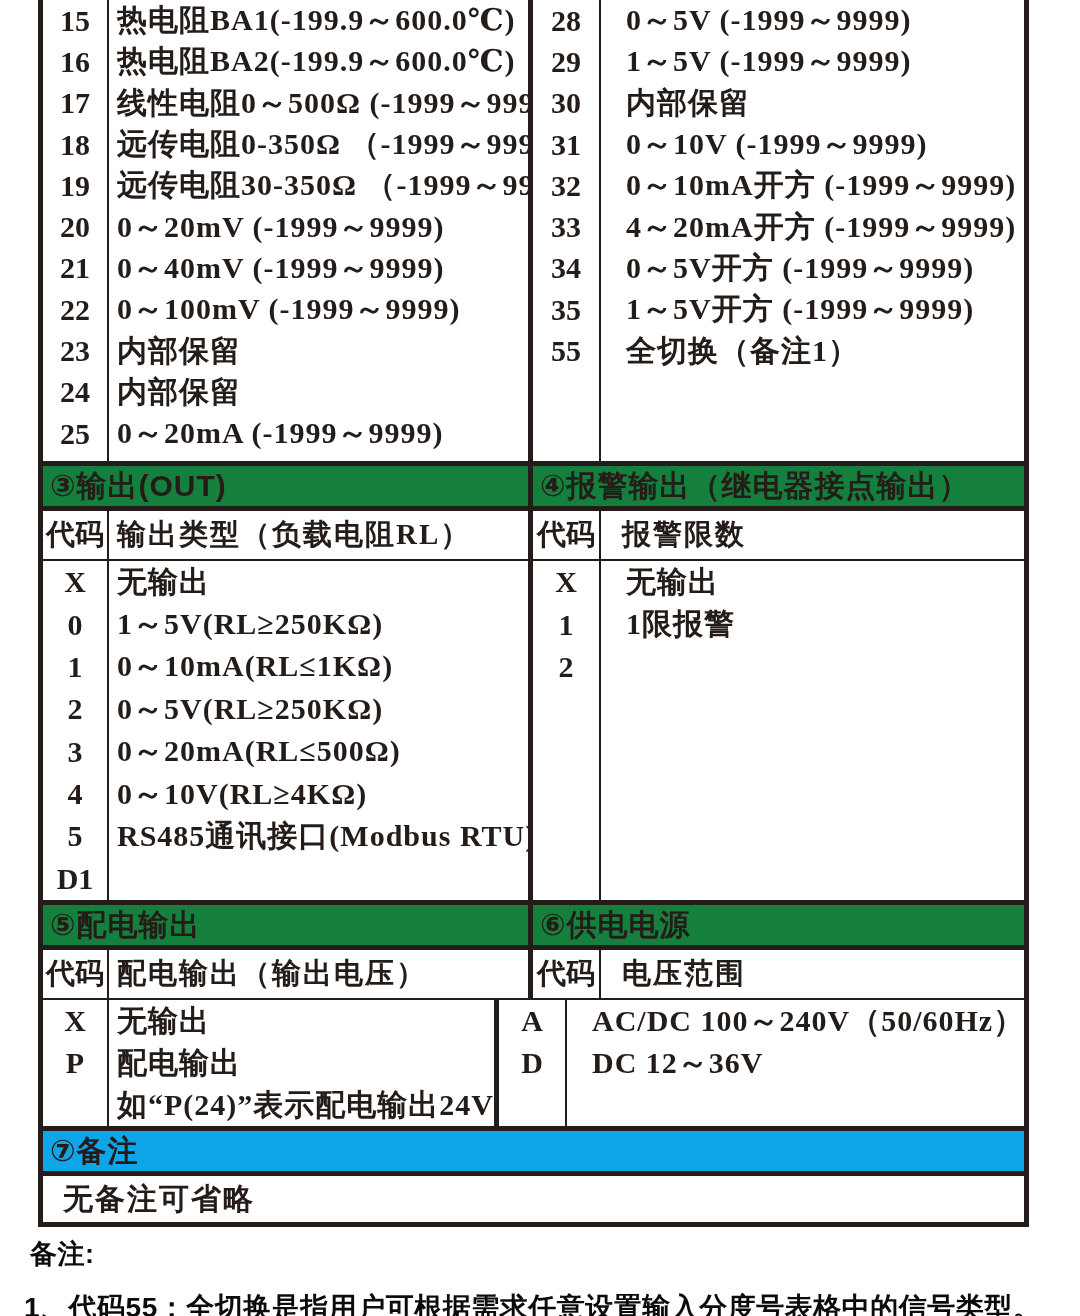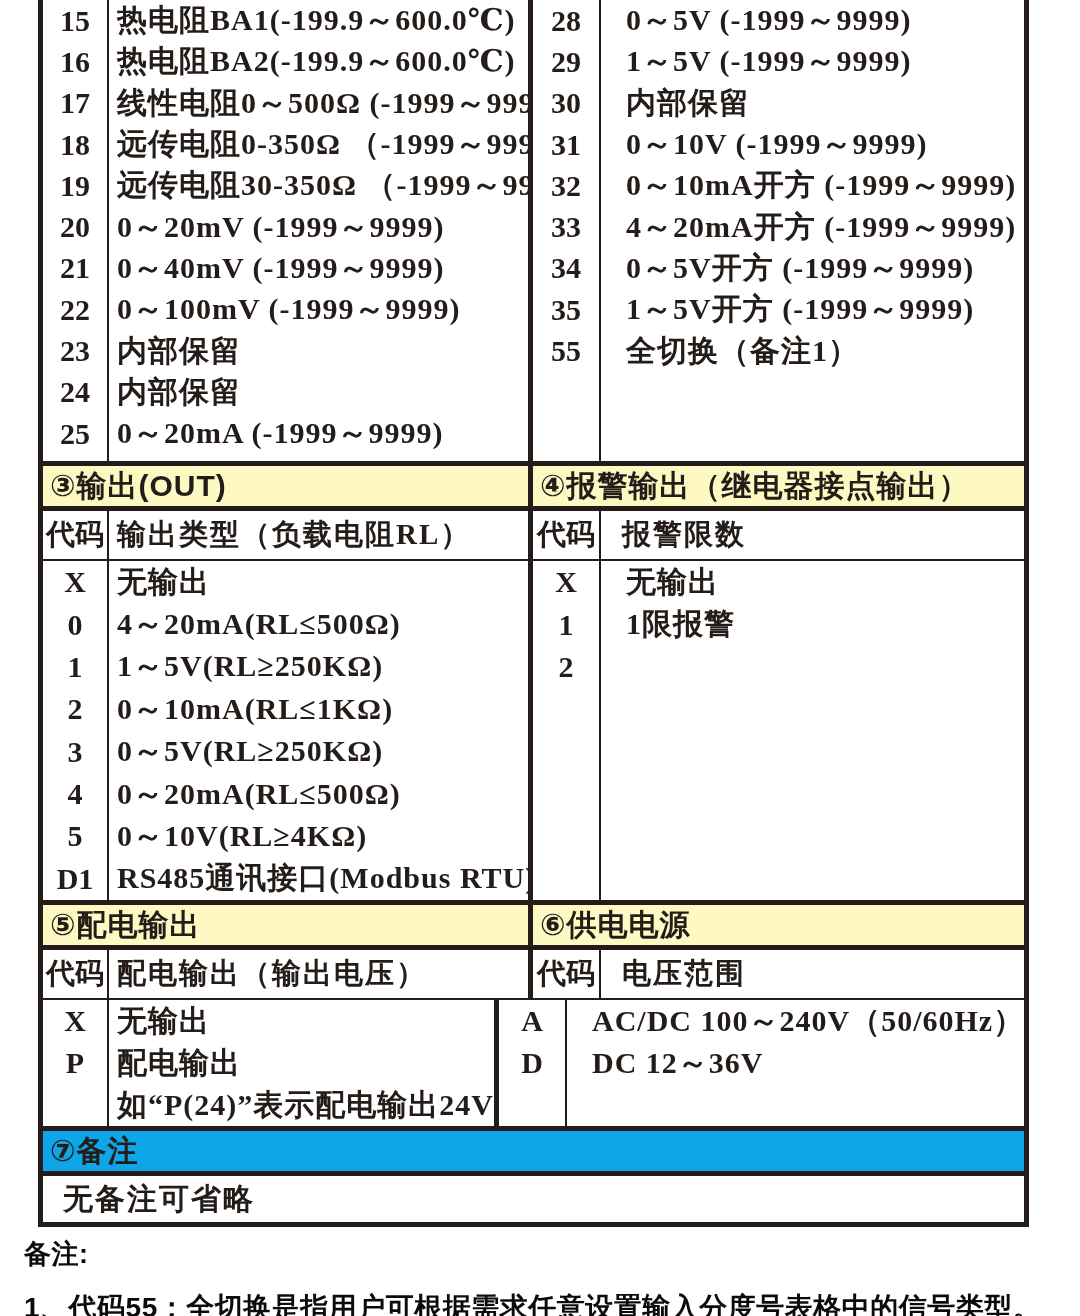--- a/index.html
+++ b/index.html
@@ -42,21 +42,21 @@
   .section3-panel{height:339px;--rh:42.4px;}
   .section5-panel{height:126px;--rh:42px;}
   
   .band-row{
     display:flex;
     border-top:5px solid #241c18;
     border-bottom:5px solid #241c18;
     height:40px;
   }
   .band-cell{
-    background:#fef9c3;
+    background:#15803d;
     display:flex;align-items:center;
     padding-left:7px;
     font-family:"Liberation Sans","DejaVu Sans",sans-serif;
     font-weight:bold;font-size:30px;
     letter-spacing:1px;white-space:nowrap;
   }
   .band-cell.bl{width:478px;border-right:5px solid #241c18;}
   .band-cell.br{flex:1;}
   .band-full{
     border-top:5px solid #241c18;
@@ -83,21 +83,21 @@
   .final-row{
     height:46px;display:flex;align-items:center;
     padding-left:20px;font-size:30px;font-weight:bold;letter-spacing:2px;
   }
   
   .footnotes{
     position:absolute;left:24px;top:1236px;width:1040px;
     font-family:"Liberation Sans","DejaVu Sans",sans-serif;
     font-weight:bold;color:#0b0b0b;
   }
-  .footnote-label{font-size:27px;letter-spacing:0.5px;}
+  .footnote-label{font-size:27px;letter-spacing:0.5px;margin-left:6px;}
   .footnote-item{font-size:28px;margin-top:17px;letter-spacing:0.5px;white-space:nowrap;}
 </style>
 </head>
 <body>
 
 <div class="spec-table">
 
   <div class="dual input-panel">
     <div class="half-left">
       <div class="col-code">
@@ -176,21 +176,20 @@
           <div class="cell">0</div>
           <div class="cell">1</div>
           <div class="cell">2</div>
           <div class="cell">3</div>
           <div class="cell">4</div>
           <div class="cell">5</div>
           <div class="cell">D1</div>
         </div>
       <div class="col-desc">
           <div class="cell">无输出</div>
-          <div class="cell">4～20mA(RL≤500Ω)</div>
           <div class="cell">1～5V(RL≥250KΩ)</div>
           <div class="cell">0～10mA(RL≤1KΩ)</div>
           <div class="cell">0～5V(RL≥250KΩ)</div>
           <div class="cell">0～20mA(RL≤500Ω)</div>
           <div class="cell">0～10V(RL≥4KΩ)</div>
           <div class="cell">RS485通讯接口(Modbus RTU)</div>
         </div>
     </div>
     <div class="half-right">
       <div class="col-code">

